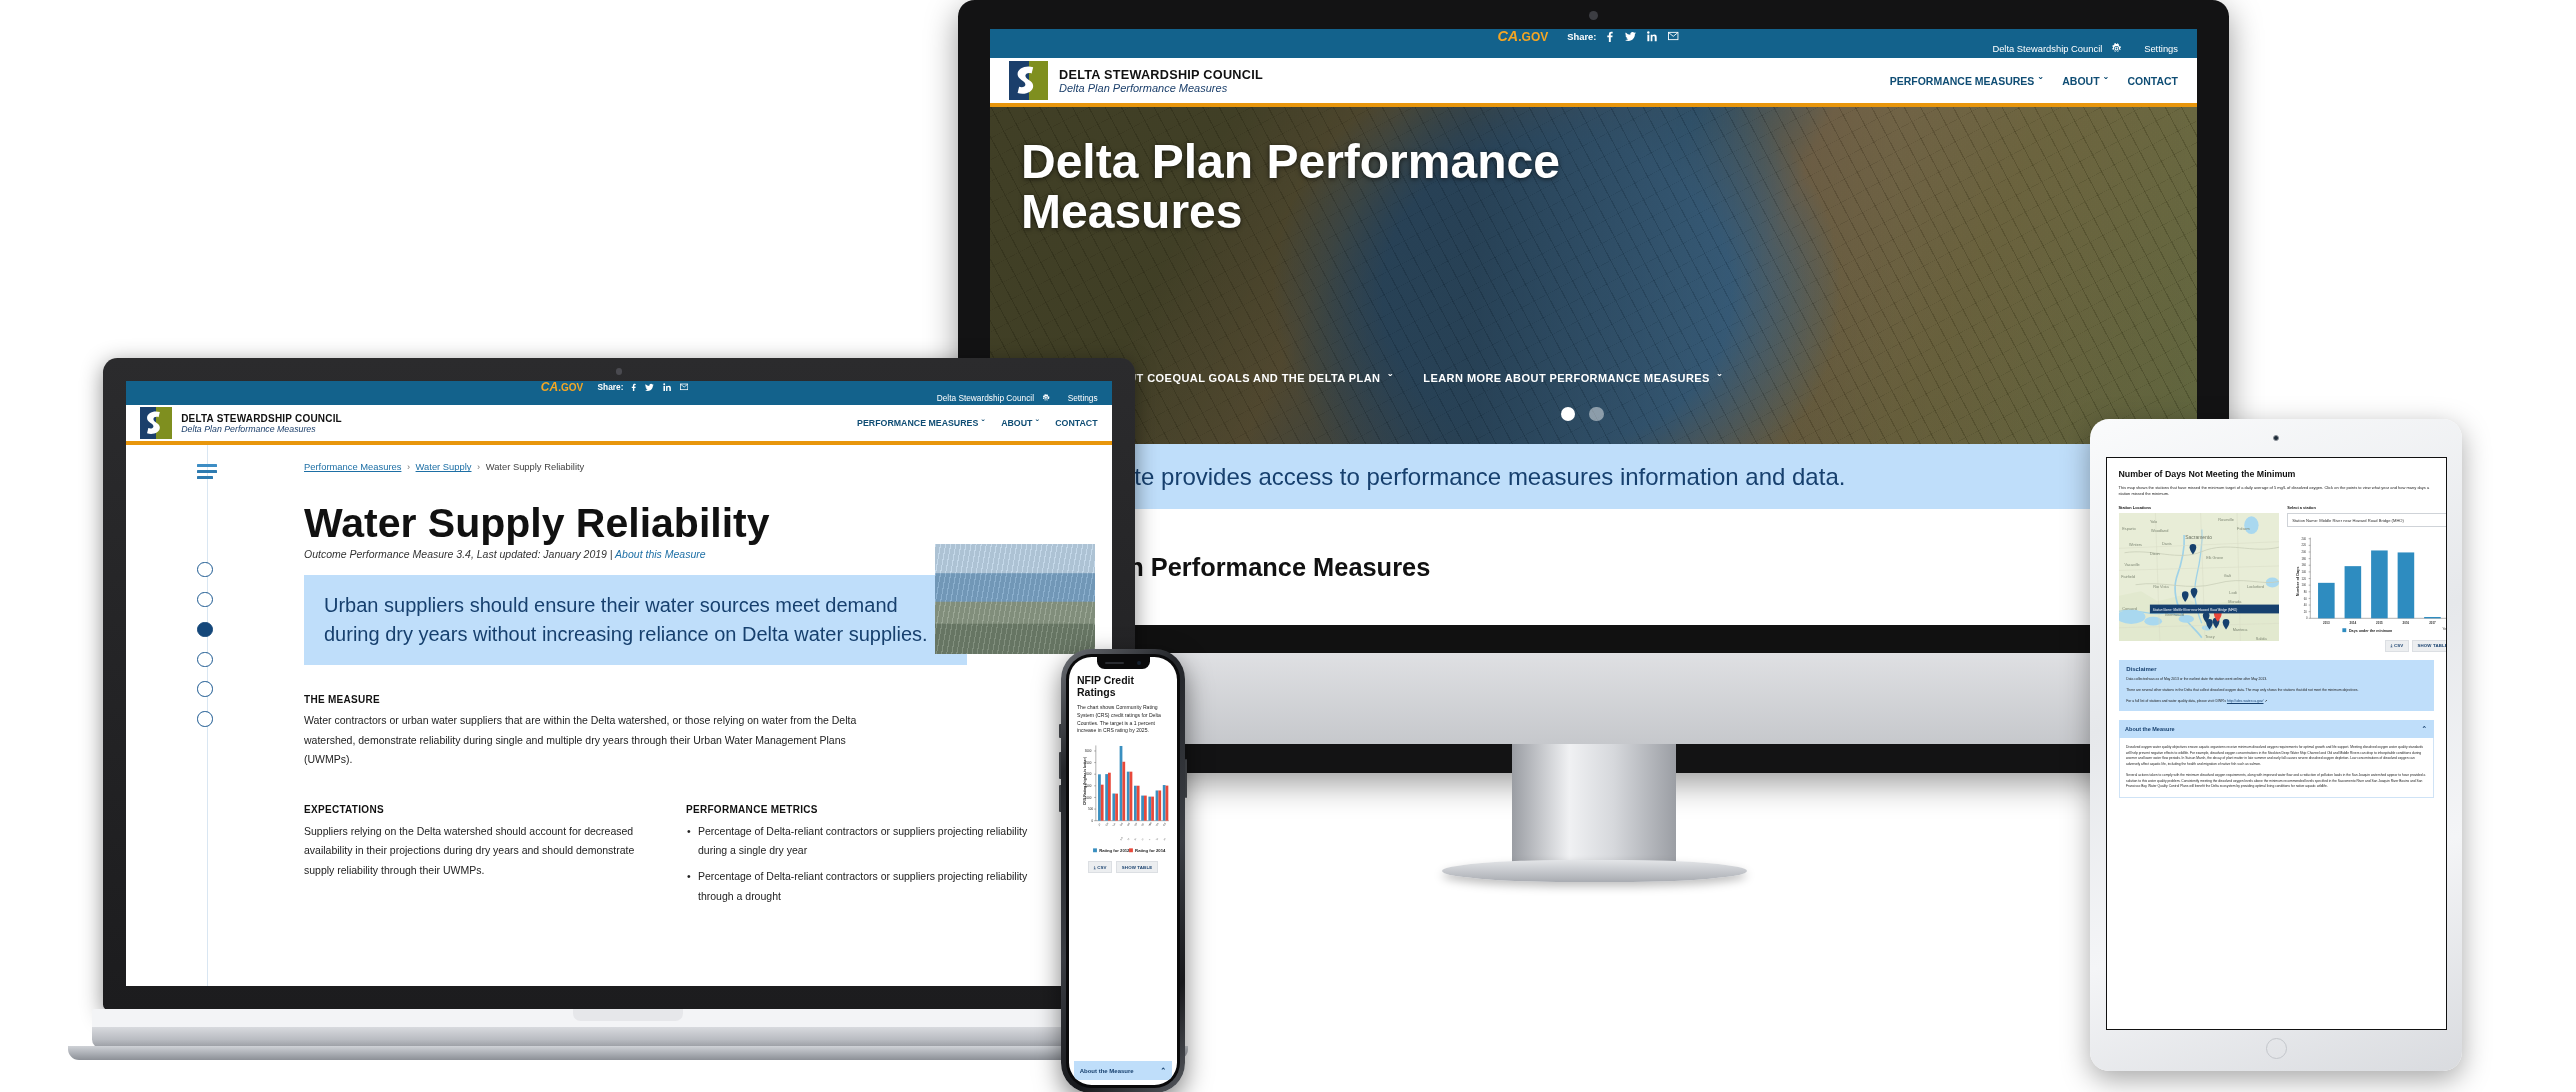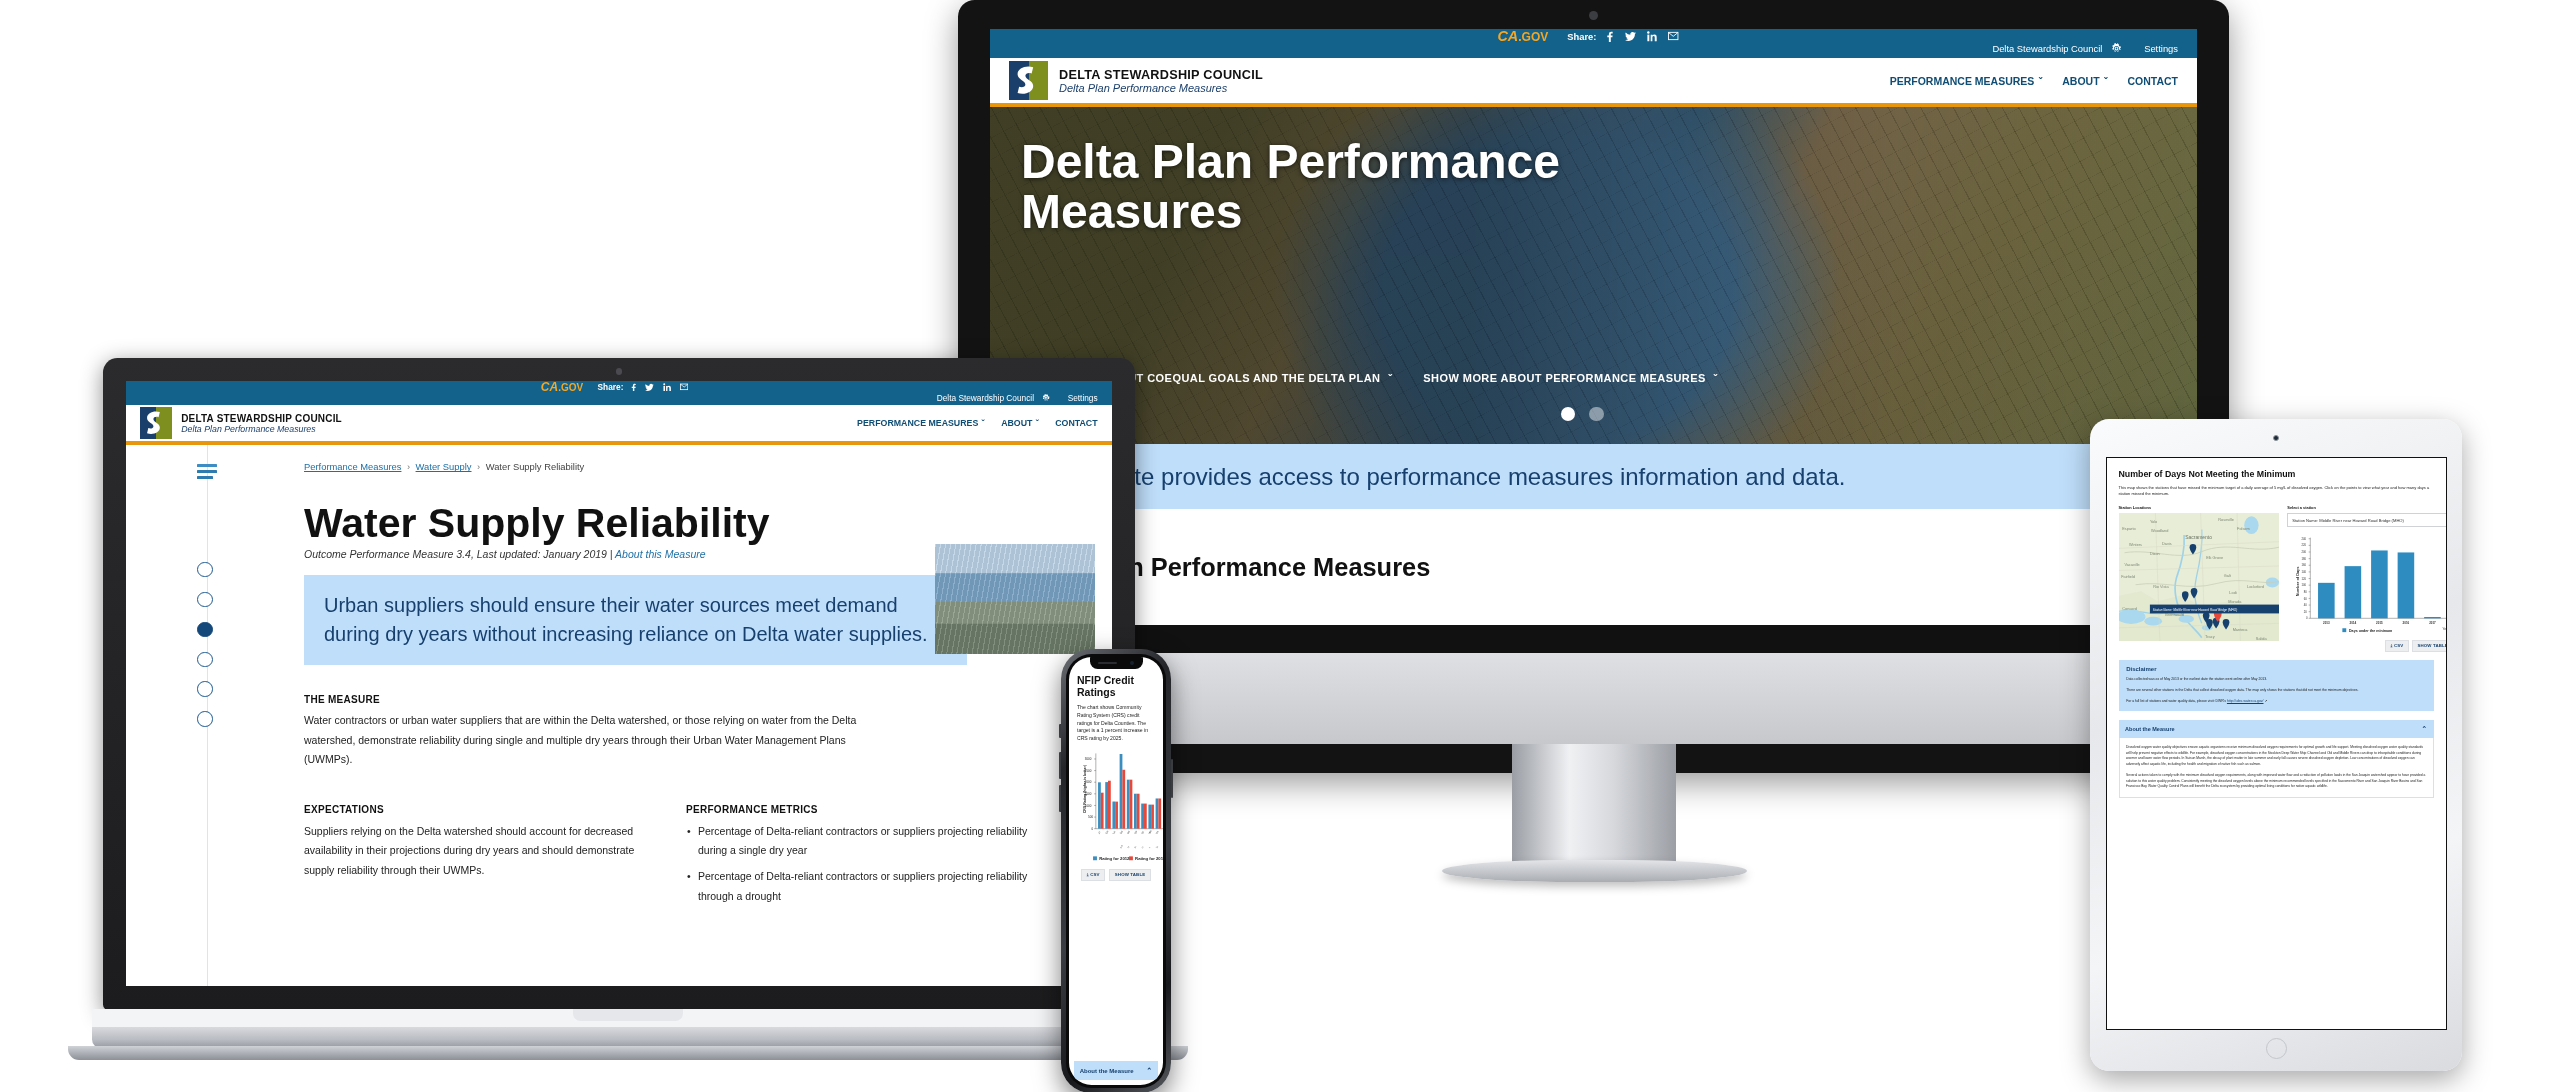--- a/index.html
+++ b/index.html
@@ -144,21 +144,21 @@
   .mn-hero .hero-sub { font-size:16px; line-height:1.5; margin-top:40px; max-width:558px; }
   .mn-hero .hero-ctas { font-size:11px; gap:31px; position:absolute; left:31px; bottom:60px; }
   .mn-hero .dots { position:absolute; left:50%; bottom:23px; margin-left:-33px; gap:14.4px; }
   .mn-hero .dot { width:14.4px; height:14.4px; }
   .mn-blue { height:65px; padding-left:31px; font-size:24px; }
   .mn-white { height:116px; padding-left:31px; }
   .mn-white h2 { font-size:25.4px; font-weight:bold; color:#111; }
   .mn-black { height:66px; }
 
   
-  #phone { position:absolute; left:1061px; top:649px; width:110px; height:444px;border-radius:6px; }
+  #phone { position:absolute; left:1061px; top:649px; width:124px; height:444px;border-radius:6px; }
   .ph-frame { position:absolute; inset:0; border-radius:30px;
      background:linear-gradient(135deg,#6b6e74,#232529 22%, #3a3d43 55%, #17181b 80%, #55585e);
      box-shadow:0 8.8px 25.4px rgba(0,0,0,.5); padding:5px; }
   .ph-inner { position:absolute; left:5px; top:5px; right:5px; bottom:5px; border-radius:25.4px;
      background:#0a0a0b; padding:3.3px; }
   .ph-screen { position:absolute; left:3.3px; top:3.3px; right:3.3px; bottom:3.3px; border-radius:22.6px;
      background:#fff; overflow:hidden; }
   .ph-notch { position:absolute; left:50%; top:0; margin-left:-26.5px; width:53px; height:12px;
      background:#0a0a0b; border-radius:0 0 7.7px 7.7px; z-index:4; }
   .ph-notch .spk { position:absolute; left:8.8px; top:4.4px; width:19px; height:2.8px; border-radius:1.7px; background:#2a2c31; }
@@ -292,21 +292,21 @@
           <div class="hero-bg"></div>
           <div class="hero-shade"></div>
           <div class="hero-inner">
             <h1 class="hero-h1">Delta Plan Performance Measures</h1>
             <div class="hero-ctas">
               <a style="color:#fff;text-decoration:none;display:inline-flex;align-items:center;gap:7.7px">
                 <span>LEARN MORE ABOUT COEQUAL GOALS AND THE DELTA PLAN</span>
                 <span>ˇ</span>
               </a>
               <a style="color:#fff;text-decoration:none;display:inline-flex;align-items:center;gap:7.7px">
-                <span>SHOW MORE ABOUT PERFORMANCE MEASURES</span>
+                <span>LEARN MORE ABOUT PERFORMANCE MEASURES</span>
                 <span>ˇ</span>
               </a>
             </div>
             <div class="dots">
               <span class="dot on"></span>
               <span class="dot"></span>
             </div>
           </div>
         </div>
 

